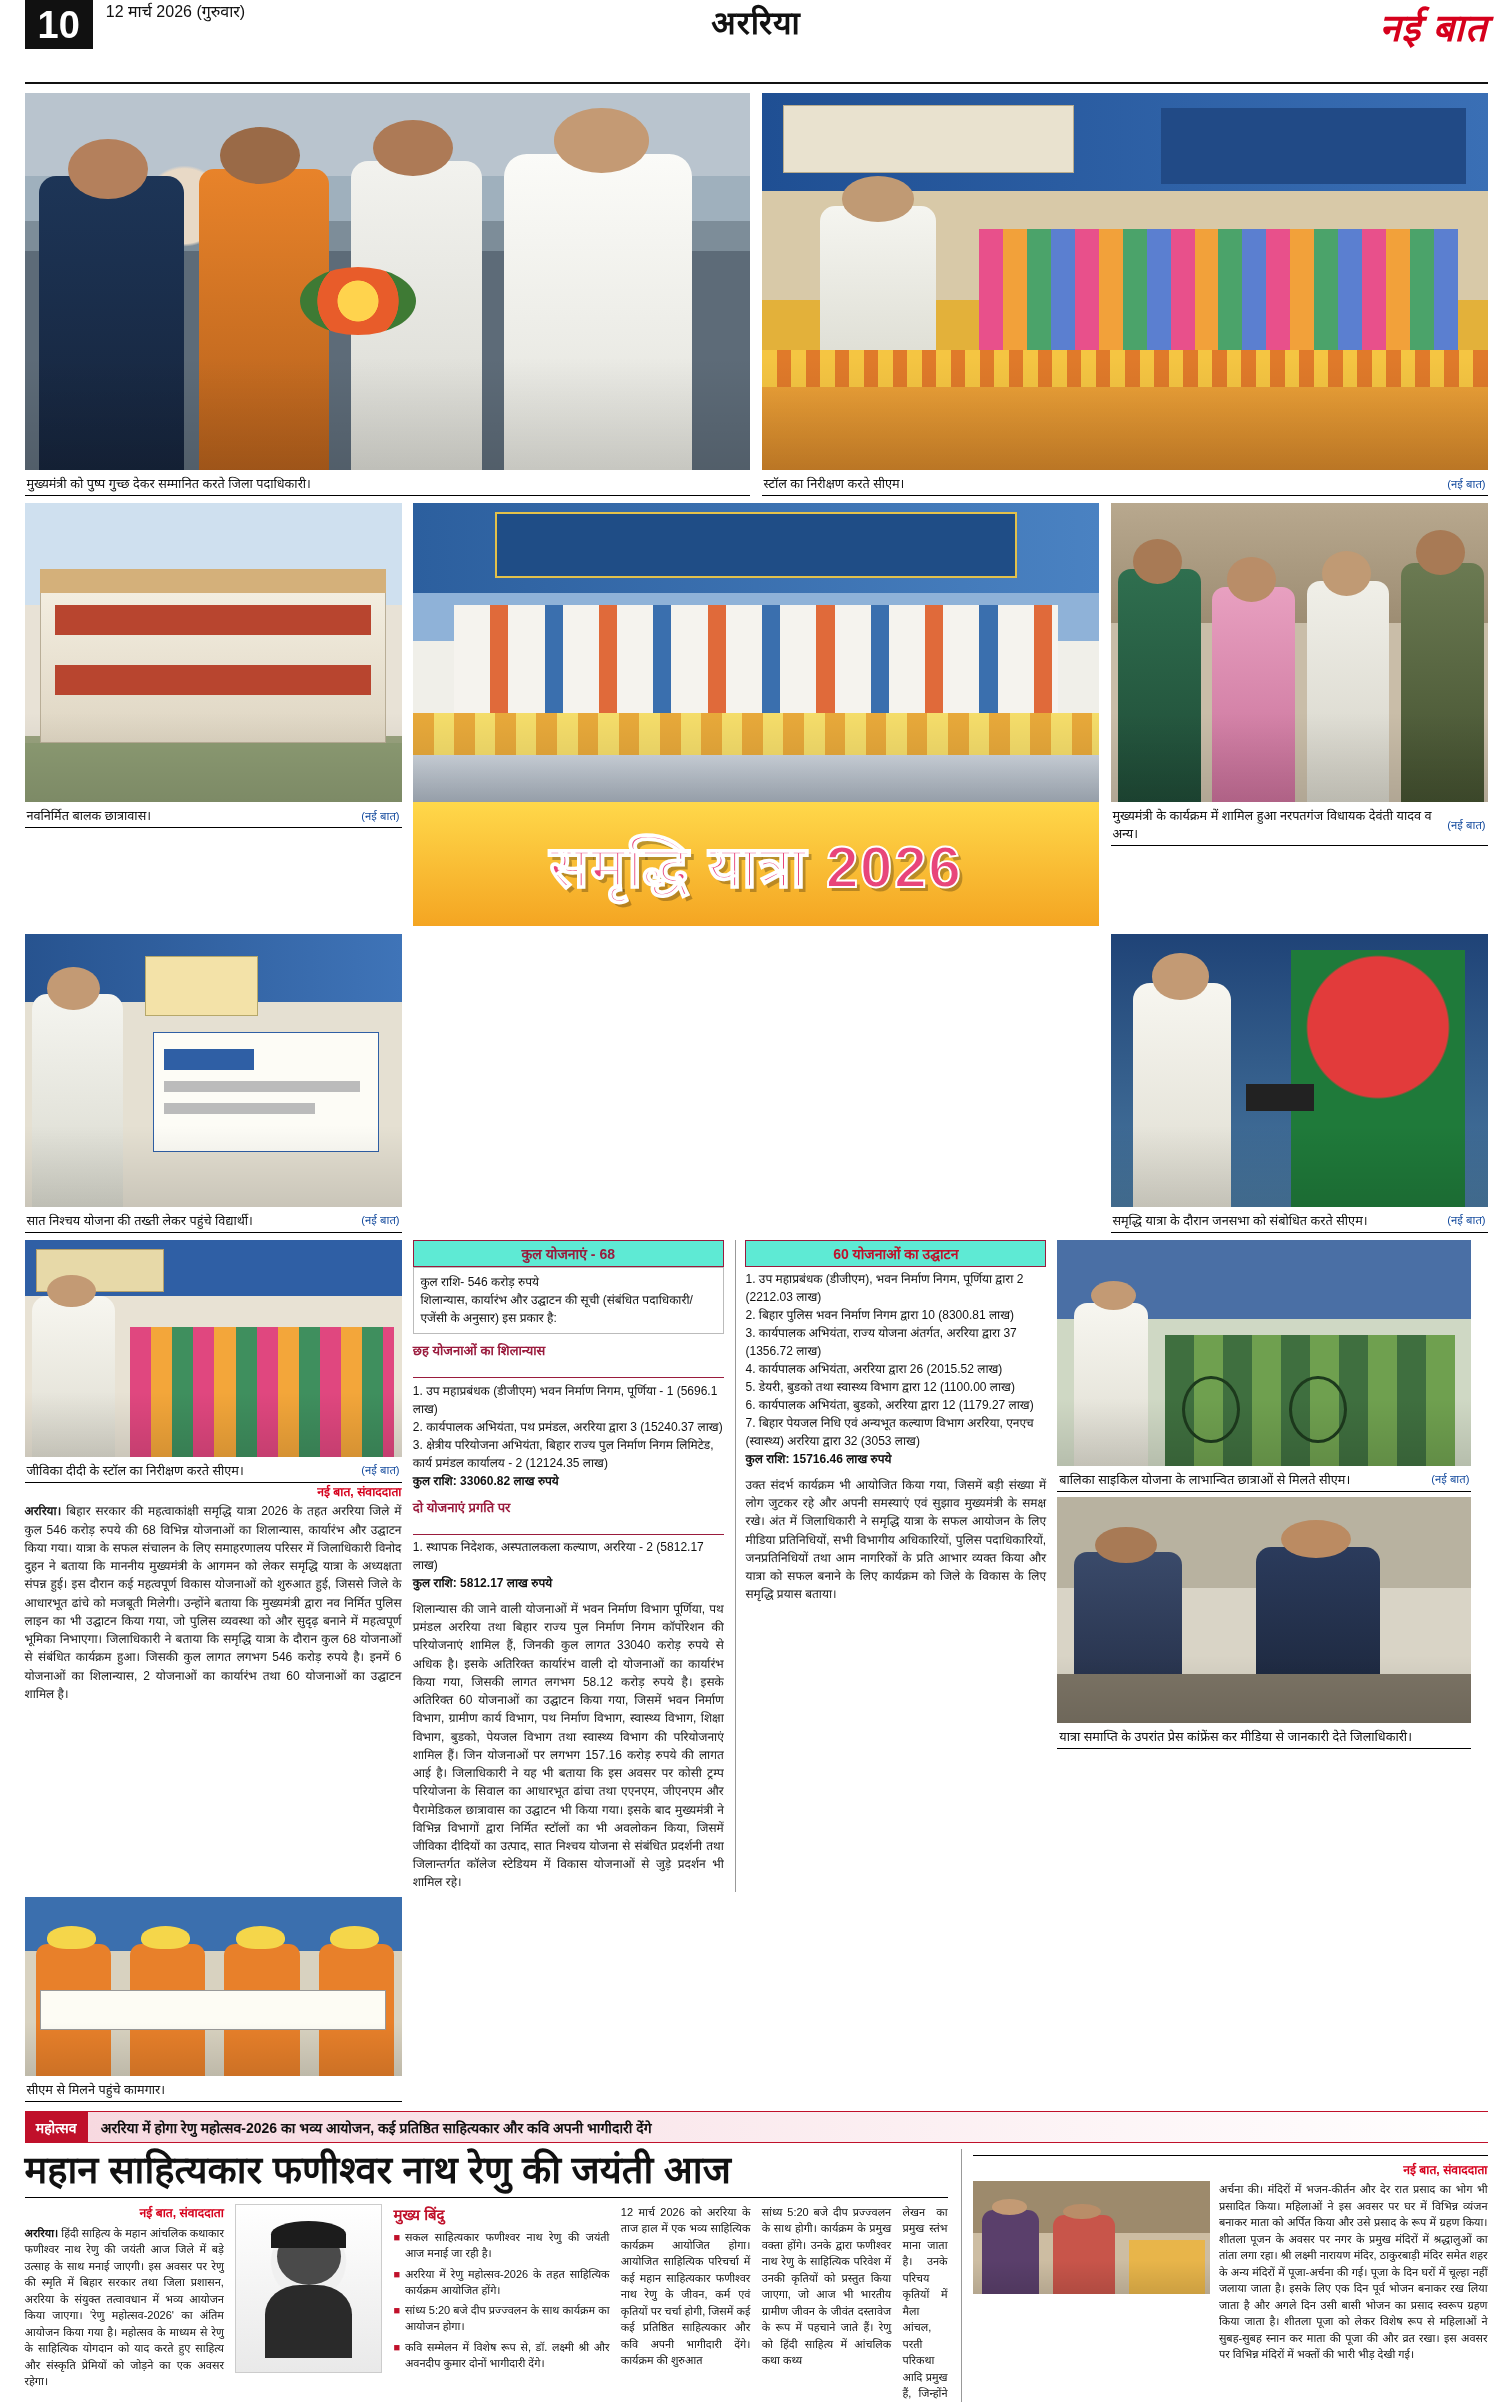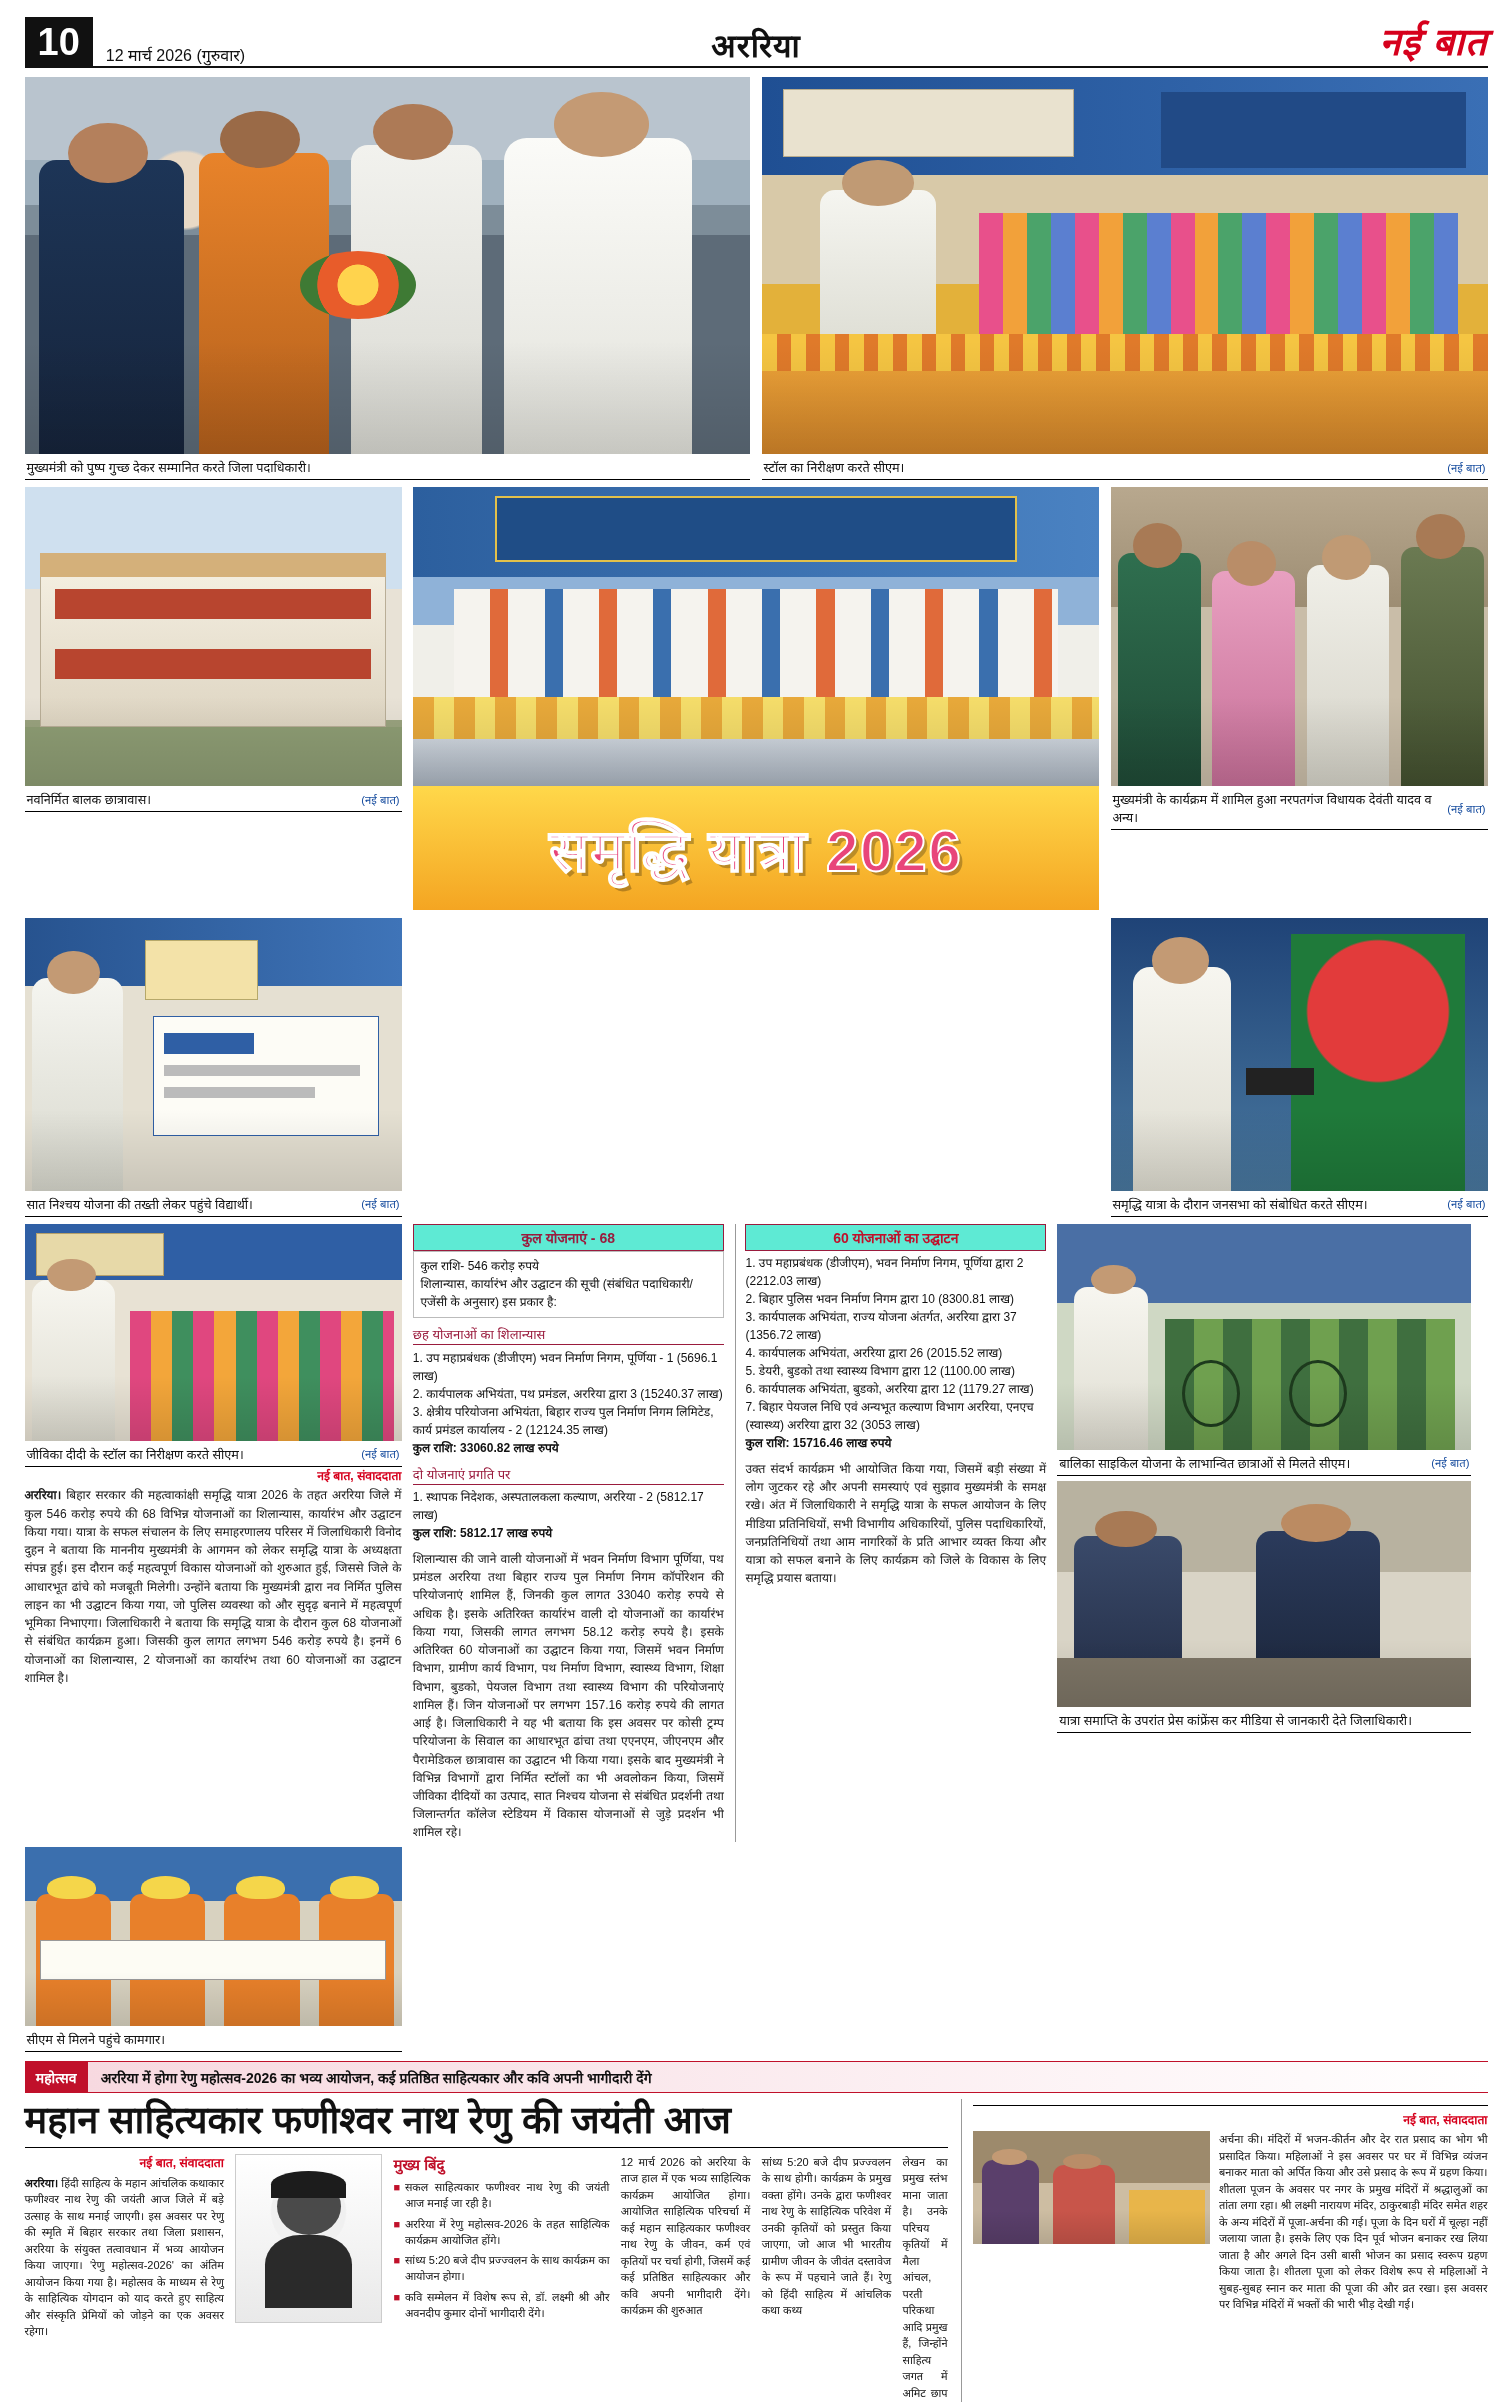--- a/index.html
+++ b/index.html
@@ -7,21 +7,21 @@
   body {
     width:1512px; height:2402px;
     background:#ffffff;
     font-family:"Liberation Sans", sans-serif;
     color:#111;
     position:relative;
   }
   .page { width:1512px; height:2402px; position:relative; padding:0 24.5px; }
 
   
-  .masthead { display:flex; align-items:flex-end; height:68px; border-bottom:2.8px solid #111; position:relative; }
+  .masthead { display:flex; align-items:flex-start; height:84px; border-bottom:2.8px solid #111; position:relative; }
   .pageno-box { background:#111; color:#fff; font-size:38px; font-weight:bold; padding:1.9px 13px; line-height:1; display:flex; align-items:center; height:49px; }
   .dateline { font-size:16px; margin-left:13px; color:#111; }
   .center-title { position:absolute; left:0; right:0; text-align:center; font-size:32px; font-weight:bold; letter-spacing:0.9px; }
   .brand { margin-left:auto; font-size:38px; font-weight:bold; color:#d6001c; font-style:italic; letter-spacing:0.9px; }
 
   
   .photo { position:relative; overflow:hidden; background:#c9cfd4; }
   .cap { font-size:12.7px; padding:3.8px 1.9px 2.8px 1.9px; color:#111; display:flex; justify-content:space-between; align-items:center; border-bottom:0.9px solid #000; }
   .cap .src { color:#1a4fa0; font-size:11.3px; white-space:nowrap; padding-left:7.5px;}
 
@@ -58,21 +58,21 @@
   .col-a { width:377px; }
   .col-b { width:311px; }
   .col-c { width:311px; }
   .col-d { width:414px; }
   .byline { font-size:12.2px; color:#d6001c; font-weight:bold; text-align:right; margin-bottom:2.8px; }
   .bodytext { font-size:12px; line-height:1.52; text-align:justify; color:#1a1a1a; }
   .bodytext b { font-weight:bold; }
   .boxhead { background:#5eead4; border:0.9px solid #9a1b3d; color:#9a1b3d; font-weight:bold; font-size:14px; text-align:center; padding:2.8px 0; }
   .boxhead.red { color:#c0102a; }
   .box { border:0.9px solid #bbb; padding:5.6px 6.6px; font-size:12px; line-height:1.5; }
-  .subhead { font-weight:normal; font-size:13px; color:#9a1b3d; border-bottom:0.9px solid #9a1b3d; margin:7.5px 0 3.8px; padding-bottom:1px;}
+  .subhead { font-weight:bold; font-size:13px; color:#9a1b3d; border-bottom:0.9px solid #9a1b3d; margin:7.5px 0 3.8px; padding-bottom:18px;}
   .h-small { height:217px; }
 
   
   .h-mid2 { height:226px; }
 
   
   .strip { display:flex; align-items:stretch; margin-top:9.4px; }
   .strip-tag { background:#c0102a; color:#fff; font-size:14px; font-weight:bold; padding:5.6px 11.3px; display:flex; align-items:center; }
   .strip-text { background:linear-gradient(90deg,#f7d9e0,#ffffff); color:#101010; font-size:14px; font-weight:bold; padding:5.6px 13px; display:flex; align-items:center; flex:1; border-top:1.9px solid #c0102a; border-bottom:1.9px solid #c0102a;}
 

